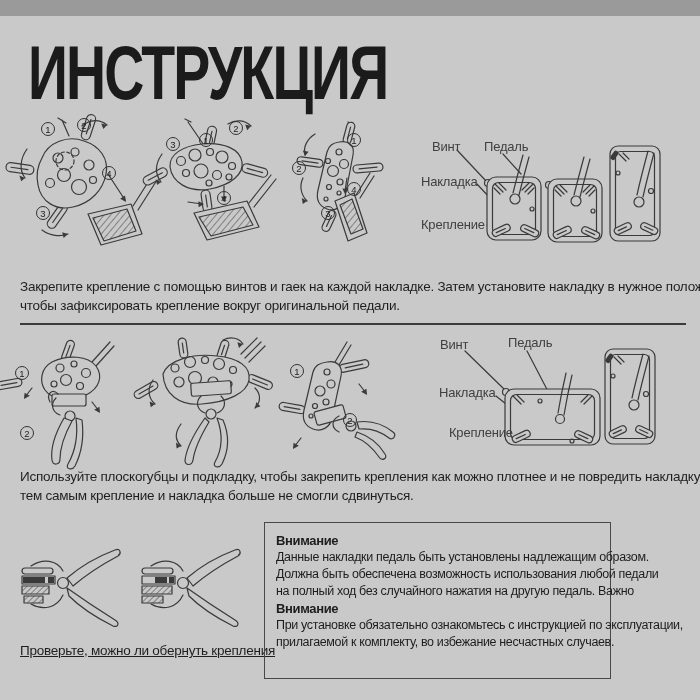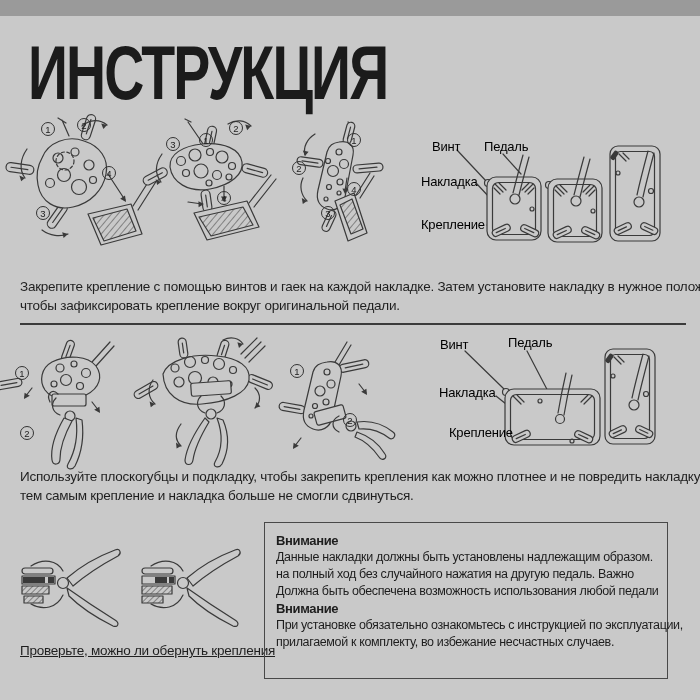--- a/index.html
+++ b/index.html
@@ -10,29 +10,29 @@
   }
   .abs{position:absolute;}
   .title{
     position:absolute;left:28px;top:19px;
     font-size:76px;font-weight:700;line-height:1;letter-spacing:-2.5px;
     transform:scaleX(0.73);transform-origin:0 0;color:#1b1b1b;white-space:nowrap;
   }
   .body-text{font-size:13.5px;letter-spacing:-0.25px;color:#1f1f1f;}
   .body-text div{white-space:nowrap;line-height:19px;}
   .check-text div{white-space:nowrap;line-height:21px;text-decoration:underline;}
-  .part-label{font-size:13px;letter-spacing:-0.2px;color:#000000;white-space:nowrap;}
+  .part-label{font-size:13px;letter-spacing:-0.2px;color:#404040;white-space:nowrap;}
   .circ{
     position:absolute;width:14px;height:14px;border:1.1px solid #333;border-radius:50%;
     font-size:9.5px;line-height:13px;text-align:center;color:#222;box-sizing:border-box;
     background:transparent;
   }
   .divider{position:absolute;left:20px;top:307px;width:666px;height:2px;background:#3b3b3b;}
   .warning-box{
-    position:absolute;left:264px;top:506px;width:404px;height:157px;
+    position:absolute;left:264px;top:506px;width:347px;height:157px;
     border:1.5px solid #484848;box-sizing:border-box;
     padding:9px 11px;font-size:12.5px;letter-spacing:-0.35px;
   }
   .warning-box .w-title{font-weight:700;font-size:13px;line-height:17px;white-space:nowrap;}
   .warning-box .w-line{line-height:17px;white-space:nowrap;}
   svg{position:absolute;overflow:visible;}
   .ln{stroke:#3a3a3a;stroke-width:1.2;fill:none;stroke-linecap:round;stroke-linejoin:round;}
   .fillbg{fill:#c9c9c9;}
   .dk{fill:#3a3a3a;stroke:none;}
 </style>
@@ -460,21 +460,21 @@
       <path class="fillbg" d="M52,47 C66,57 84,69 100,79 C105,82 103,87 98,85 C82,77 64,65 54,55 Z"></path>
     </g>
   </svg>
 
   <div class="abs body-text check-text" style="left:20px;top:624px">
     <div>Проверьте, можно ли обернуть крепления</div>
   </div>
 
   <div class="warning-box">
     <div class="w-title">Внимание</div>
-    <div class="w-line">Данные накладки должны быть установлены надлежащим образом.</div>
+    <div class="w-line">Данные накладки педаль быть установлены надлежащим образом.</div>
+    <div class="w-line">Должна быть обеспечена возможность использования любой педали</div>
     <div class="w-line">на полный ход без случайного нажатия на другую педаль. Важно</div>
-    <div class="w-line">Должна быть обеспечена возможность использования любой педали</div>
     <div class="w-title">Внимание</div>
     <div class="w-line">При установке обязательно ознакомьтесь с инструкцией по эксплуатации,</div>
     <div class="w-line">прилагаемой к комплекту, во избежание несчастных случаев.</div>
   </div>
 
 </div>
 
 </body></html>

